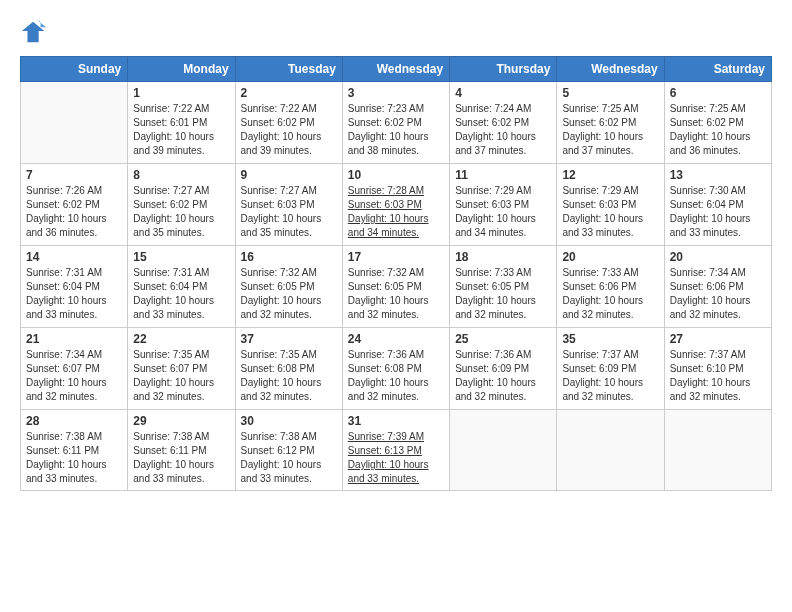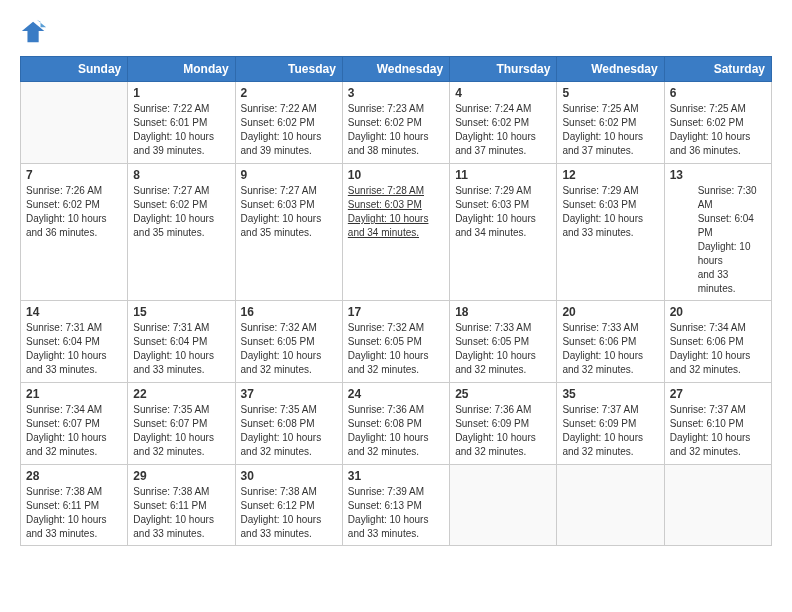--- a/index.html
+++ b/index.html
@@ -219,21 +219,21 @@
           </td>
           <td>
             <span class="day-num">12</span>
             <div class="day-info" style="white-space: pre-line;">Sunrise: 7:29 AM
 Sunset: 6:03 PM
 Daylight: 10 hours
 and 33 minutes.</div>
           </td>
           <td>
             <span class="day-num">13</span>
-            <div class="day-info" style="white-space: pre-line; margin-left: 28px;">Sunrise: 7:30 AM
+            <div class="day-info" style="white-space: pre-line;">Sunrise: 7:30 AM
 Sunset: 6:04 PM
 Daylight: 10 hours
 and 33 minutes.</div>
           </td>
         </tr>
         <tr>
           <td>
             <span class="day-num">14</span>
             <div class="day-info" style="white-space: pre-line;">Sunrise: 7:31 AM
 Sunset: 6:04 PM
@@ -351,21 +351,21 @@
           </td>
           <td>
             <span class="day-num">30</span>
             <div class="day-info" style="white-space: pre-line;">Sunrise: 7:38 AM
 Sunset: 6:12 PM
 Daylight: 10 hours
 and 33 minutes.</div>
           </td>
           <td>
             <span class="day-num">31</span>
-            <div class="day-info" style="white-space: pre-line;">Sunrise: 7:39 AM
+            <div class="day-info" style="white-space: pre-line; text-decoration: underline;">Sunrise: 7:39 AM
 Sunset: 6:13 PM
 Daylight: 10 hours
 and 33 minutes.</div>
           </td>
           <td class="empty"></td>
           <td class="empty"></td>
           <td class="empty"></td>
         </tr>
       </tbody>
   </table>

